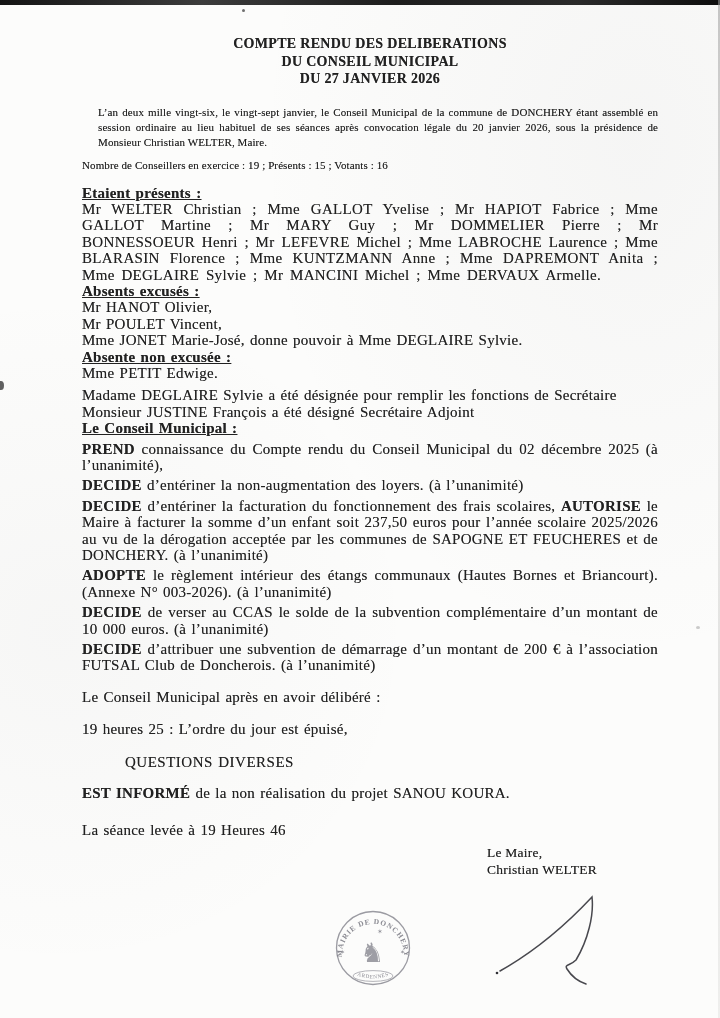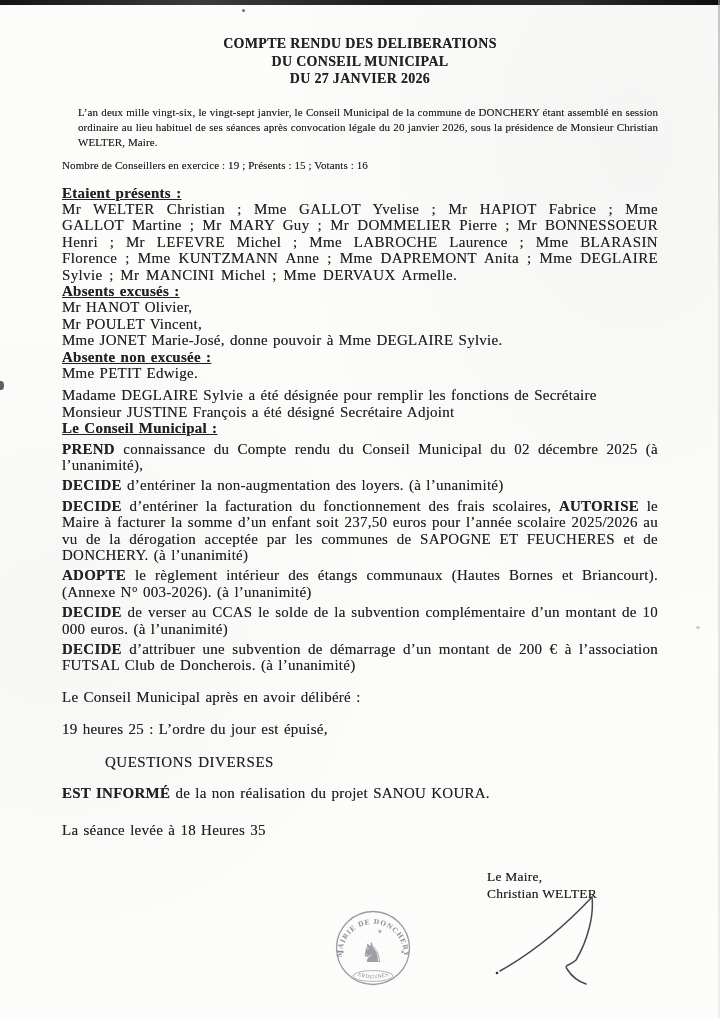--- a/index.html
+++ b/index.html
@@ -23,21 +23,21 @@
   .scan-edge-right {
     position: absolute; top: 0; right: 0; width: 2px; height: 1018px;
     background: linear-gradient(to bottom, #9a9a9a, #d8d8d6 30%, #cfcfcd 70%, #e4e4e2);
     opacity: .55;
   }
   .speck { position: absolute; border-radius: 50%; }
   .speck-a { left: 242px; top: 9px;  width: 3px; height: 3px; background: #6f6f6f; }
   .speck-b { left: -2px;  top: 381px; width: 6px; height: 9px; background: #3a3a3a; border-radius: 0 60% 60% 0; opacity: .8; }
   .speck-c { left: 696px; top: 626px; width: 4px; height: 3px; background: #a9a9a9; opacity: .6; }
 
-  .content { position: relative; padding: 35px 62px 0 62px; text-shadow: 0 0 0.6px rgba(30,30,30,0.5); }
+  .content { position: relative; padding: 35px 62px 0 82px; text-shadow: 0 0 0.6px rgba(30,30,30,0.5); }
 
   .title { text-align: center; font-weight: bold; font-size: 14px; line-height: 17.5px; letter-spacing: .3px; }
 
   .small { font-size: 11px; line-height: 15px; letter-spacing: .1px; }
   .intro { margin-top: 17px; text-align: justify; min-height: 45px; margin-left: 16px; }
   .counts { margin-top: 8px; }
 
   .body { font-size: 15px; line-height: 16.4px; letter-spacing: .25px; word-spacing: 1.2px; }
   .justify { text-align: justify; }
   .hu { font-weight: bold; text-decoration: underline; }
@@ -46,21 +46,21 @@
   .secretaries { margin-top: 6px; }
   .dec { margin-top: 4px; }
   .dec-wide { min-height: 49px; }
   .after-block { margin-top: 15px; }
   .agenda-line { margin-top: 16px; }
   .questions { margin-top: 16px; margin-left: 43px; letter-spacing: .5px; }
   .informed { margin-top: 15px; }
   .adjourned { margin-top: 20px; }
 
   .sig-block {
-    position: absolute; left: 487px; top: 868px;
+    position: absolute; left: 487px; top: 844px;
     font-size: 13.5px; line-height: 17px; letter-spacing: .25px;
     text-shadow: 0 0 0.6px rgba(30,30,30,0.5);
   }
   .stamp-svg { position: absolute; left: 334px; top: 909px; opacity: .8; }
   .sign-svg  { position: absolute; left: 490px; top: 890px; }
 </style>
 </head>
 <body>
 
 <div class="page">
@@ -112,21 +112,21 @@
     <p class="body justify dec"><b>DECIDE</b><span> d’attribuer une subvention de démarrage d’un montant de 200 € à l’association FUTSAL Club de Doncherois. (à l’unanimité)</span></p>
 
     <p class="body after-block">Le Conseil Municipal après en avoir délibéré :</p>
 
     <p class="body agenda-line">19 heures 25 : L’ordre du jour est épuisé,</p>
 
     <p class="body questions">QUESTIONS DIVERSES</p>
 
     <p class="body informed"><b>EST INFORMÉ</b><span> de la non réalisation du projet SANOU KOURA.</span></p>
 
-    <p class="body adjourned">La séance levée à 18 Heures 35</p>
+    <p class="body adjourned">La séance levée à 19 Heures 46</p>
 
   </div>
 
   <div class="sig-block">
     <div>Le Maire,</div>
     <div>Christian WELTER</div>
   </div>
 
   <svg class="sign-svg" width="105" height="100" viewBox="0 0 105 100">
     <circle cx="7" cy="83" r="1.3" fill="#2f2f35"></circle>

